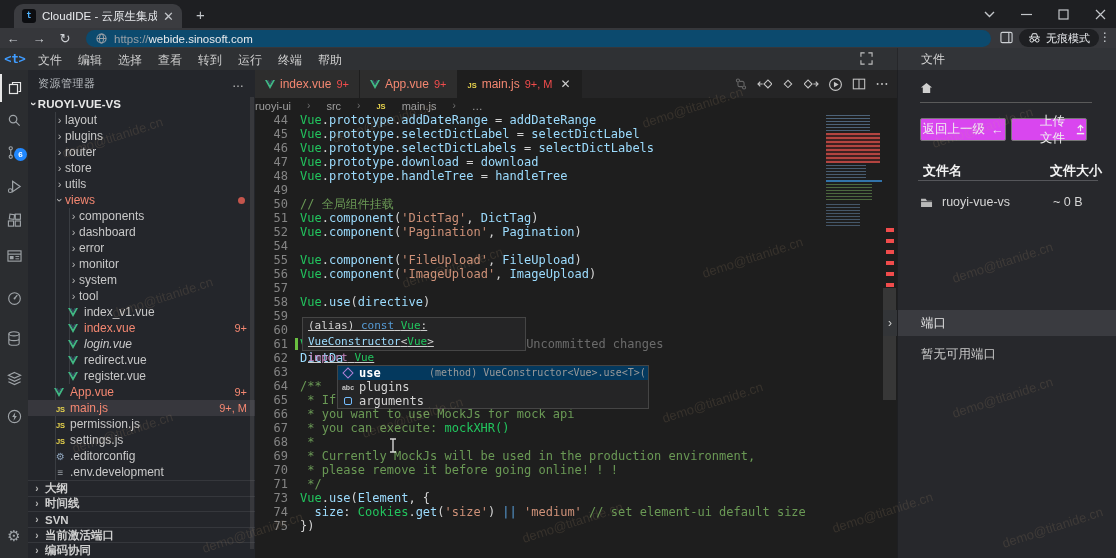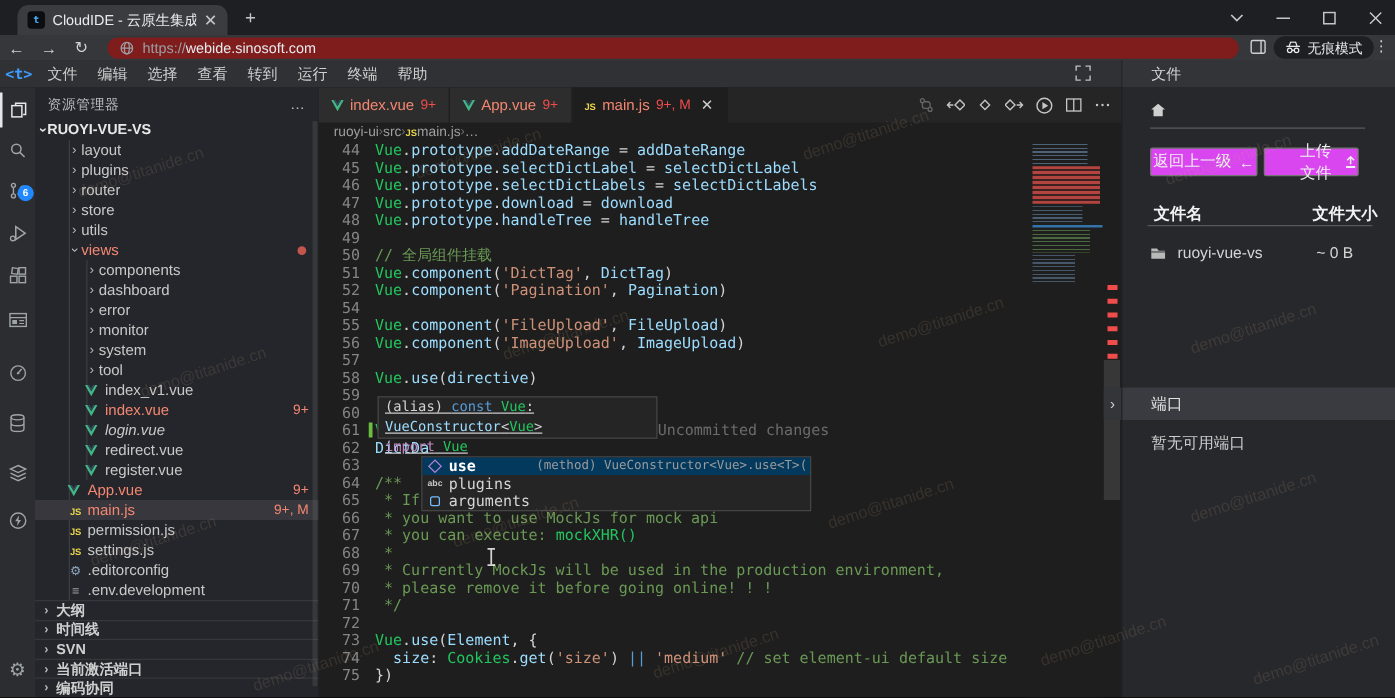--- a/index.html
+++ b/index.html
@@ -15,21 +15,21 @@
              font:bold 8px/14px "DejaVu Sans Mono",monospace; text-align:center; flex:0 0 auto; }
   .btab-title { flex:1; font-size:11.5px; color:#e8eaed; white-space:nowrap; overflow:hidden; }
   .btab-close { color:#c3c6ca; font-size:13px; line-height:13px; cursor:default; }
   .newtab { position:absolute; left:196px; top:6px; color:#c3c6ca; font-size:15px; }
   .winctl { position:absolute; right:10px; top:0; height:28px; display:flex; align-items:center; gap:26px; }
   .winctl svg { display:block; }
   .toolbar { position:absolute; left:0; top:28px; width:1116px; height:20px; background:#36373b;
              display:flex; align-items:center; }
   .nav-ic { width:26px; text-align:center; color:#cdd0d4; font-size:13px; }
   .urlpill { position:absolute; left:86px; top:30px; width:905px; height:17px; border-radius:9px;
-             background:#7f1d1d; display:flex; align-items:center; gap:7px; padding:0 10px; }
+             background:#0c4a6e; display:flex; align-items:center; gap:7px; padding:0 10px; }
   .urltxt { font-size:11.5px; color:#e8eaed; }
   .urltxt .scheme { color:#9aa0a6; }
   .side-ic { position:absolute; left:1000px; top:31px; }
   .incog { position:absolute; left:1019px; top:29px; height:18px; border-radius:9px; background:#1e1f22;
            display:flex; align-items:center; gap:5px; padding:0 9px; color:#e8eaed; font-size:11px; }
   .dots3 { position:absolute; left:1099px; top:30px; color:#cdd0d4; font-size:12px; letter-spacing:0; }
 
   
   .menubar { position:absolute; left:0; top:48px; width:897px; height:22px; background:#2f3134;
              display:flex; align-items:center; }
@@ -80,21 +80,21 @@
   .etab { display:flex; align-items:center; gap:5px; padding:0 10px; height:28px; background:#2d2d2d;
           border-right:1px solid #1e1e1e; font-size:12px; }
   .etab .lbl { color:#f48771; }
   .etab .badge { color:#f14c4c; font-size:11px; }
   .etab.active { background:#1e1e1e; }
   .etab .close { color:#d0d0d0; font-size:12px; margin-left:3px; }
   .vue-ic, .js-ic { flex:0 0 auto; }
   .tab-actions { margin-left:auto; display:flex; align-items:center; gap:9px; padding-right:8px; }
   .tab-actions .dim { opacity:.4; }
   .crumbs { position:absolute; left:0; top:28px; width:642px; height:15px; display:flex; align-items:center;
-            gap:0; padding-left:12px; font-size:11px; color:#9f9f9f; }
+            gap:16px; padding-left:0; font-size:11px; color:#9f9f9f; }
   .crumbs .sep { color:#707070; font-size:10px; }
   .codewrap { position:absolute; left:0; top:43px; width:568px; height:445px; overflow:hidden;
               font:12px/14px "DejaVu Sans Mono",monospace; }
   .cl { position:relative; height:14px; display:flex; white-space:pre; }
   .cl .ln { width:33px; text-align:right; color:#858585; flex:0 0 auto; }
   .cl .lc { margin-left:12px; white-space:pre; }
   .cl.chg::before { content:""; position:absolute; left:40px; top:1px; width:3px; height:12px; background:#6abf40; }
   .tk-t{color:#22c55e} .tk-b{color:#9cdcfe} .tk-w{color:#d4d4d4} .tk-s{color:#ce9178}
   .tk-c{color:#6a9955} .tk-k{color:#569cd6} .tk-m{color:#c586c0}
   .caret { display:inline-block; width:1.5px; height:12px; background:#eaeaea; vertical-align:-2px; }
@@ -577,21 +577,20 @@
         <div class="cl"><span class="ln">62</span><span class="lc"><span class="tk-b">DictDa</span></span></div>
         <div class="cl"><span class="ln">63</span><span class="lc"></span></div>
         <div class="cl"><span class="ln">64</span><span class="lc"><span class="tk-c">/**</span></span></div>
         <div class="cl"><span class="ln">65</span><span class="lc"><span class="tk-c"> * If you don't want to use mock-server</span></span></div>
         <div class="cl"><span class="ln">66</span><span class="lc"><span class="tk-c"> * you want to use MockJs for mock api</span></span></div>
         <div class="cl"><span class="ln">67</span><span class="lc"><span class="tk-c"> * you can execute: </span><span class="tk-t">mockXHR()</span></span></div>
         <div class="cl"><span class="ln">68</span><span class="lc"><span class="tk-c"> *</span></span></div>
         <div class="cl"><span class="ln">69</span><span class="lc"><span class="tk-c"> * Currently MockJs will be used in the production environment,</span></span></div>
         <div class="cl"><span class="ln">70</span><span class="lc"><span class="tk-c"> * please remove it before going online! ! !</span></span></div>
         <div class="cl"><span class="ln">71</span><span class="lc"><span class="tk-c"> */</span></span></div>
-        <div class="cl"><span class="ln">72</span><span class="lc"></span></div>
         <div class="cl"><span class="ln">73</span><span class="lc"><span class="tk-t">Vue</span><span class="tk-w">.</span><span class="tk-b">use</span><span class="tk-w">(</span><span class="tk-b">Element</span><span class="tk-w">, {</span></span></div>
         <div class="cl"><span class="ln">74</span><span class="lc"><span class="tk-w">  </span><span class="tk-b">size</span><span class="tk-w">: </span><span class="tk-t">Cookies</span><span class="tk-w">.</span><span class="tk-b">get</span><span class="tk-w">(</span><span class="tk-s">'size'</span><span class="tk-w">) </span><span class="tk-k">||</span><span class="tk-w"> </span><span class="tk-s">'medium'</span><span class="tk-w"> </span><span class="tk-c">// set element-ui default size</span></span></div>
         <div class="cl"><span class="ln">75</span><span class="lc"><span class="tk-w">})</span></span></div>
       </div>
 
     <div class="minimap">
       <div class="mm mm-b1"></div>
         <div class="mm mm-red"></div>
         <div class="mm mm-b2"></div>
       <div class="mm mm-line"></div>

